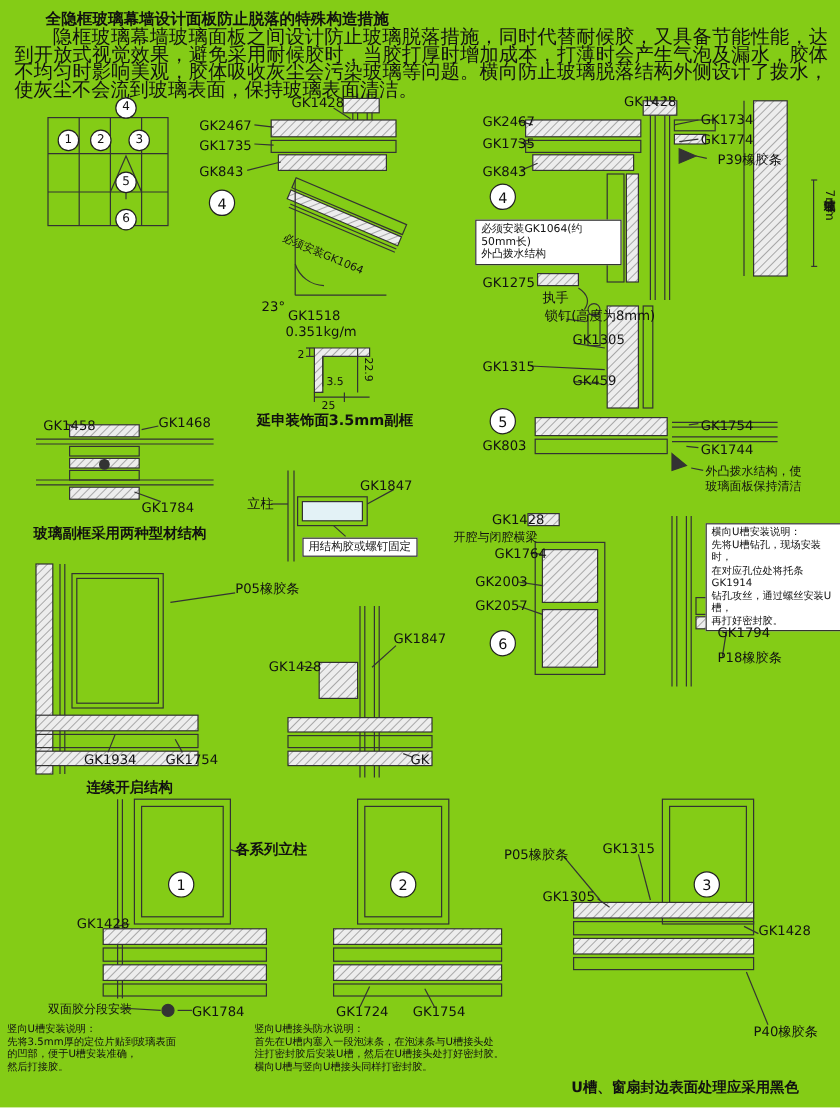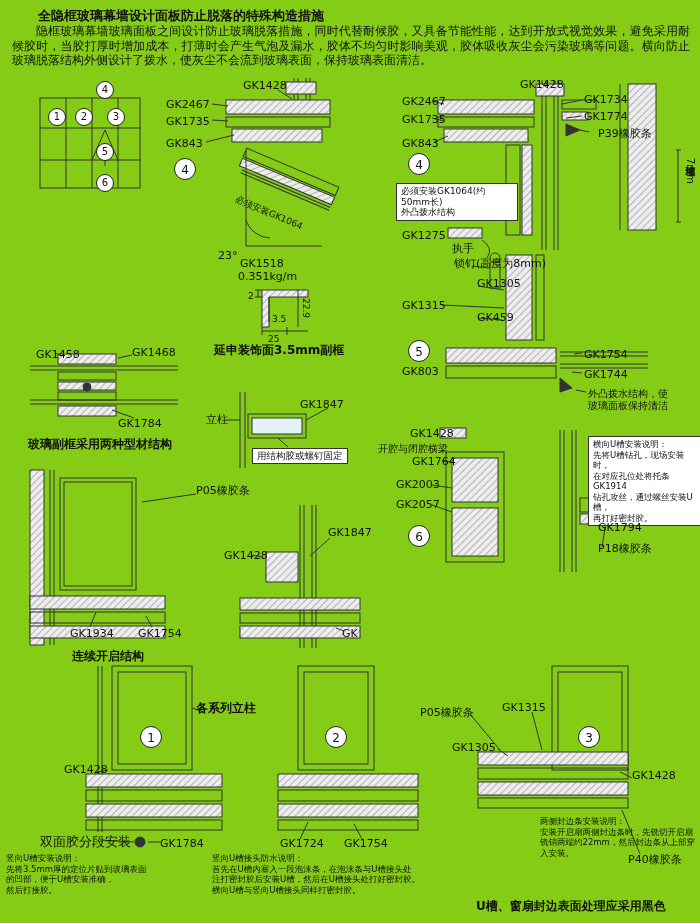--- a/index.html
+++ b/index.html
@@ -10,21 +10,21 @@
   .sm{font-size:9px;line-height:10px;}
   .cap{font-size:12px;font-weight:bold;}
   .note{position:absolute;font-size:8.5px;line-height:10.5px;white-space:pre-line;}
   .box{border:1px solid #333;padding:2px 4px;background:#fff;}
   .circ{position:absolute;width:22px;height:22px;border:1.5px solid #222;border-radius:50%;
         text-align:center;line-height:22px;font-size:12px;background:#fff;box-sizing:border-box;}
   .kp{width:18px;height:18px;line-height:16px;font-size:10px;border-width:1px;}
   .vert{writing-mode:vertical-rl;white-space:nowrap;}
   .rot23{transform:rotate(23deg);transform-origin:left top;}
   .title{position:absolute;font-size:13px;font-weight:bold;}
-  .intro{position:absolute;font-size:12px;line-height:14.5px;text-indent:2em;text-align:justify;}
+  .intro{position:absolute;font-size:16px;line-height:14.5px;text-indent:2em;text-align:justify;}
 </style>
 </head>
 <body>
 
 <div id="page">
 
   <svg width="700" height="923" viewBox="0 0 700 923">
     <defs>
       <pattern id="hatch" width="5" height="5" patternUnits="userSpaceOnUse" patternTransform="rotate(45)">
         <rect width="5" height="5" fill="#ededed"></rect>
@@ -324,37 +324,34 @@
 再打好密封胶。</div>
   <div class="lbl" style="left:598px;top:522px;">GK1794</div>
   <div class="lbl" style="left:598px;top:543px;">P18橡胶条</div>
 
   <div class="lbl cap" style="left:196px;top:702px;">各系列立柱</div>
   <div class="circ" style="left:140px;top:726px;">1</div>
   <div class="circ" style="left:325px;top:726px;">2</div>
   <div class="circ" style="left:578px;top:726px;">3</div>
 
   <div class="lbl" style="left:64px;top:764px;">GK1428</div>
-  <div class="lbl" style="left:40px;top:836px;font-size:13px;">双面胶分段安装</div>
+  <div class="lbl" style="left:40px;top:836px;font-size:10px;">双面胶分段安装</div>
   <div class="lbl" style="left:160px;top:838px;">GK1784</div>
   <div class="note" style="left:6px;top:853px;width:170px;">竖向U槽安装说明：
 先将3.5mm厚的定位片贴到玻璃表面
 的凹部，便于U槽安装准确，
 然后打接胶。</div>
 
   <div class="lbl" style="left:280px;top:838px;">GK1724</div>
   <div class="lbl" style="left:344px;top:838px;">GK1754</div>
   <div class="note" style="left:212px;top:853px;width:218px;">竖向U槽接头防水说明：
 首先在U槽内塞入一段泡沫条，在泡沫条与U槽接头处
 注打密封胶后安装U槽，然后在U槽接头处打好密封胶。
 横向U槽与竖向U槽接头同样打密封胶。</div>
 
   <div class="lbl" style="left:420px;top:707px;">P05橡胶条</div>
   <div class="lbl" style="left:502px;top:702px;">GK1315</div>
   <div class="lbl" style="left:452px;top:742px;">GK1305</div>
   <div class="lbl" style="left:632px;top:770px;">GK1428</div>
-  <div class="note" style="left:540px;top:816px;width:158px;">两侧封边条安装说明：
-安装开启扇两侧封边条时，先铣切开启扇
-铣销两端约22mm，然后封边条从上部穿入安装。</div>
   <div class="lbl" style="left:628px;top:854px;">P40橡胶条</div>
 
   <div class="lbl cap" style="left:476px;top:900px;">U槽、窗扇封边表面处理应采用黑色</div>
 </div>
 
 </body></html>

